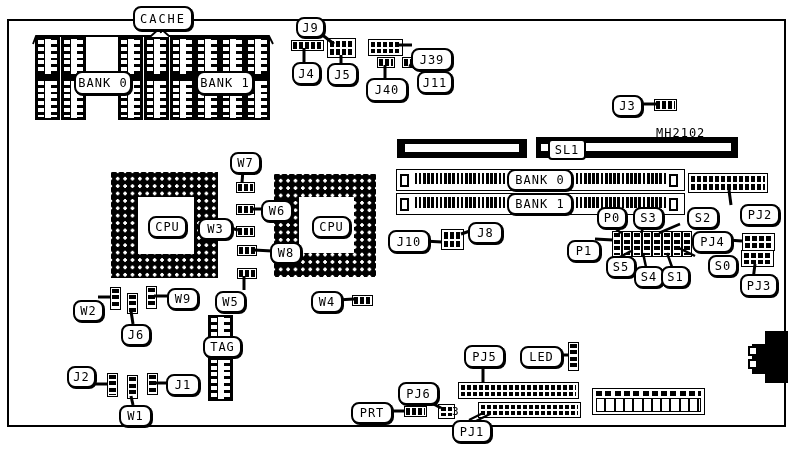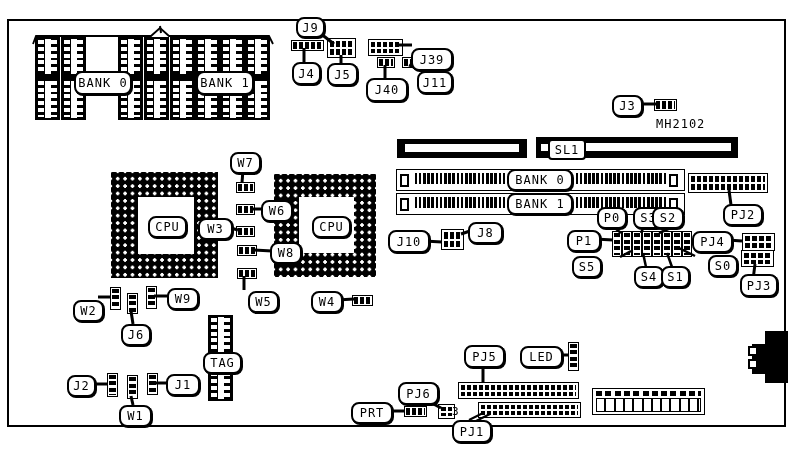--- a/index.html
+++ b/index.html
@@ -329,62 +329,63 @@
       <line x1="695" y1="256" x2="679" y2="248"></line>
     </g>
     <g stroke="#000" stroke-width="2" fill="none">
       <line x1="469" y1="420" x2="483" y2="413"></line>
       <line x1="476" y1="421" x2="490" y2="414"></line>
       <line x1="160" y1="26" x2="161" y2="33"></line>
       <polyline points="33,44 36,36 151,36 160,28 169,36 269,36 273,44" stroke-width="1.8"></polyline>
     </g>
   </svg>
 
+  <div class="lbl" style="left:133px;top:6px;width:56px;height:21px;letter-spacing:2px">CACHE</div>
   <div class="lbl" style="left:74px;top:71px;width:54px;height:20px">BANK 0</div>
   <div class="lbl" style="left:196px;top:71px;width:54px;height:20px">BANK 1</div>
   <div class="lbl" style="left:296px;top:17px;width:25px;height:17px">J9</div>
   <div class="lbl" style="left:292px;top:62px;width:25px;height:19px">J4</div>
   <div class="lbl" style="left:327px;top:63px;width:27px;height:19px">J5</div>
   <div class="lbl" style="left:411px;top:48px;width:38px;height:19px">J39</div>
   <div class="lbl" style="left:366px;top:78px;width:38px;height:20px">J40</div>
   <div class="lbl" style="left:417px;top:71px;width:32px;height:19px">J11</div>
   <div class="lbl" style="left:612px;top:95px;width:27px;height:18px">J3</div>
   <div class="lbl sq" style="left:548px;top:139px;width:34px;height:17px">SL1</div>
   <div class="lbl" style="left:507px;top:169px;width:62px;height:18px">BANK 0</div>
   <div class="lbl" style="left:507px;top:193px;width:62px;height:18px">BANK 1</div>
-  <div class="lbl" style="left:723px;top:204px;width:36px;height:18px">PJ2</div>
+  <div class="lbl" style="left:740px;top:204px;width:36px;height:18px">PJ2</div>
   <div class="lbl" style="left:597px;top:207px;width:26px;height:18px">P0</div>
   <div class="lbl" style="left:633px;top:207px;width:27px;height:18px">S3</div>
-  <div class="lbl" style="left:652px;top:207px;width:28px;height:18px">S2</div>
-  <div class="lbl" style="left:567px;top:230px;width:30px;height:18px">P1</div>
+  <div class="lbl" style="left:687px;top:207px;width:28px;height:18px">S2</div>
+  <div class="lbl" style="left:567px;top:240px;width:30px;height:18px">P1</div>
   <div class="lbl" style="left:692px;top:231px;width:37px;height:18px">PJ4</div>
-  <div class="lbl" style="left:572px;top:256px;width:26px;height:18px">S5</div>
+  <div class="lbl" style="left:606px;top:256px;width:26px;height:18px">S5</div>
   <div class="lbl" style="left:634px;top:266px;width:26px;height:18px">S4</div>
   <div class="lbl" style="left:661px;top:266px;width:25px;height:18px">S1</div>
   <div class="lbl" style="left:708px;top:255px;width:26px;height:18px">S0</div>
   <div class="lbl" style="left:740px;top:274px;width:34px;height:19px">PJ3</div>
   <div class="lbl" style="left:388px;top:230px;width:38px;height:19px">J10</div>
   <div class="lbl" style="left:468px;top:222px;width:31px;height:18px">J8</div>
   <div class="lbl" style="left:230px;top:152px;width:27px;height:18px">W7</div>
   <div class="lbl" style="left:261px;top:200px;width:28px;height:18px">W6</div>
   <div class="lbl" style="left:198px;top:218px;width:31px;height:18px">W3</div>
   <div class="lbl" style="left:270px;top:242px;width:28px;height:18px">W8</div>
-  <div class="lbl" style="left:248px;top:291px;width:27px;height:18px">W5</div>
+  <div class="lbl" style="left:215px;top:291px;width:27px;height:18px">W5</div>
   <div class="lbl" style="left:148px;top:216px;width:35px;height:18px">CPU</div>
   <div class="lbl" style="left:312px;top:216px;width:35px;height:18px">CPU</div>
   <div class="lbl" style="left:73px;top:300px;width:27px;height:18px">W2</div>
   <div class="lbl" style="left:167px;top:288px;width:28px;height:18px">W9</div>
   <div class="lbl" style="left:121px;top:324px;width:26px;height:18px">J6</div>
   <div class="lbl" style="left:311px;top:291px;width:28px;height:18px">W4</div>
-  <div class="lbl" style="left:203px;top:352px;width:35px;height:18px">TAG</div>
-  <div class="lbl" style="left:67px;top:375px;width:25px;height:18px">J2</div>
+  <div class="lbl" style="left:203px;top:336px;width:35px;height:18px">TAG</div>
+  <div class="lbl" style="left:67px;top:366px;width:25px;height:18px">J2</div>
   <div class="lbl" style="left:166px;top:374px;width:30px;height:18px">J1</div>
   <div class="lbl" style="left:119px;top:405px;width:29px;height:18px">W1</div>
   <div class="lbl" style="left:464px;top:345px;width:37px;height:19px">PJ5</div>
   <div class="lbl" style="left:520px;top:346px;width:39px;height:18px">LED</div>
   <div class="lbl" style="left:398px;top:382px;width:37px;height:19px">PJ6</div>
   <div class="lbl" style="left:351px;top:402px;width:38px;height:18px">PRT</div>
   <div class="lbl" style="left:452px;top:420px;width:36px;height:19px">PJ1</div>
 
-  <div class="txt" style="left:656px;top:117px">MH2102</div>
+  <div class="txt" style="left:656px;top:126px">MH2102</div>
   <div class="txt" style="left:452px;top:405px;font-size:11px">3</div>
 
 </div>
 
 </body></html>

